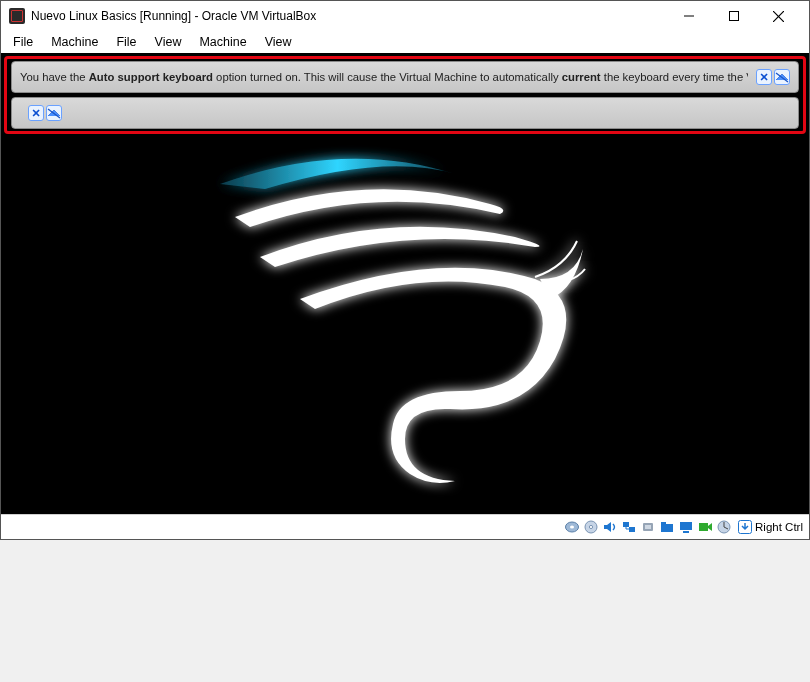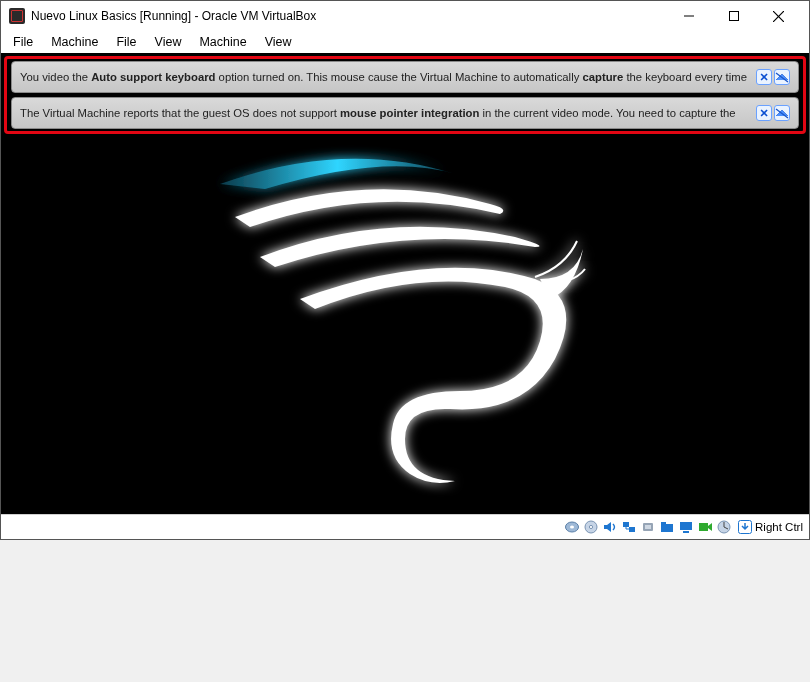--- a/index.html
+++ b/index.html
@@ -66,36 +66,33 @@
     <div class="m">View</div>
     <div class="m">Machine</div>
     <div class="m">View</div>
   </div>
 
   <div class="client">
 
     <div class="annot">
       <div class="notif">
         <div class="msg">
-          <span>You video the </span><b>Auto support keyboard</b><span> option turned on. This mouse cause the Virtual Machine to automatically </span><b>capture</b><span> the keyboard every time the VM</span>
+          <span>You have the </span><b>Auto support keyboard</b><span> option turned on. This will cause the Virtual Machine to automatically </span><b>current</b><span> the keyboard every time the VM</span>
         </div>
         <div class="ctl">
           <div class="cbtn close">✕</div>
           <div class="cbtn toggle">
             <svg width="14" height="12">
                 <path d="M1 9 L7 3 L13 9" fill="#4a90ff" stroke="#1a56c8" stroke-width="0.6"></path>
                 <line x1="1" y1="2" x2="13" y2="11" stroke="#1a56c8" stroke-width="1.3"></line>
               </svg>
           </div>
         </div>
       </div>
       <div class="notif">
-        <div class="msg">
-          <span>The Virtual Machine reports that the guest OS does not support </span><b>mouse pointer integration</b><span> in the current video mode. You need to capture the</span>
-        </div>
         <div class="ctl">
           <div class="cbtn close">✕</div>
           <div class="cbtn toggle">
             <svg width="14" height="12">
                 <path d="M1 9 L7 3 L13 9" fill="#4a90ff" stroke="#1a56c8" stroke-width="0.6"></path>
                 <line x1="1" y1="2" x2="13" y2="11" stroke="#1a56c8" stroke-width="1.3"></line>
               </svg>
           </div>
         </div>
       </div>

